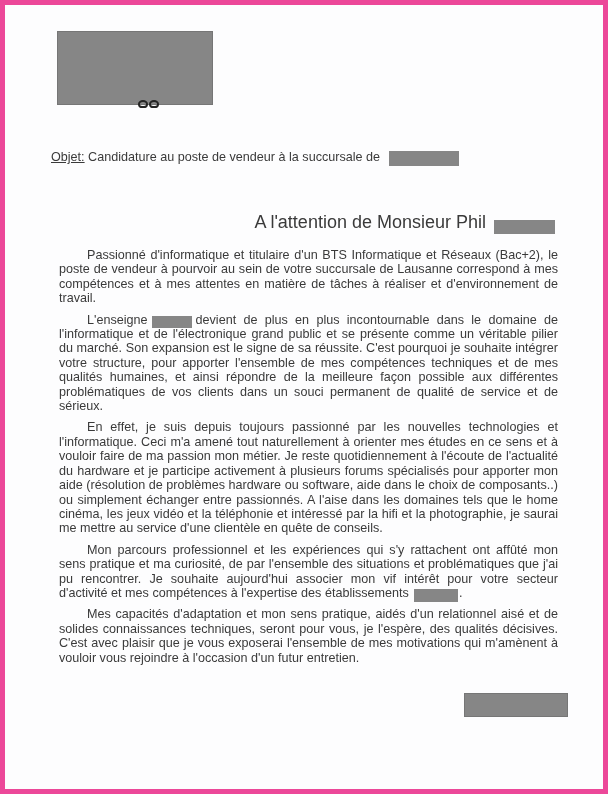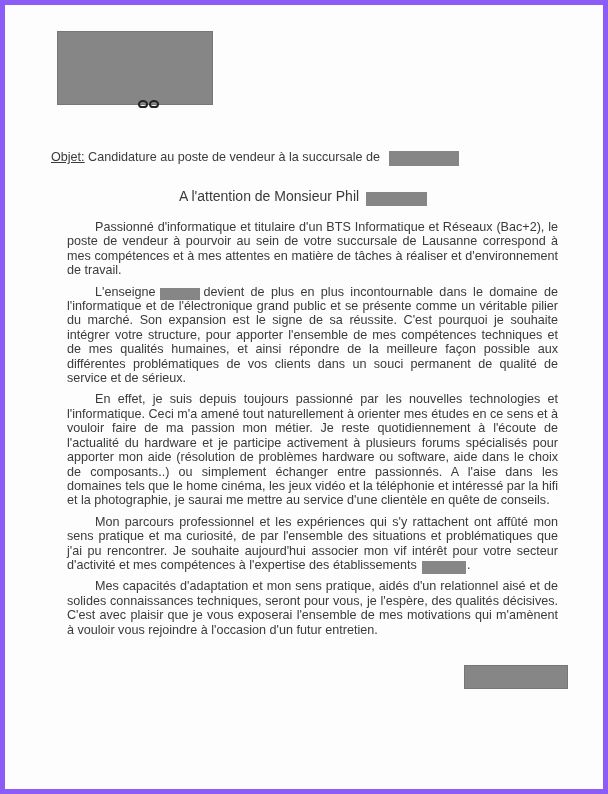--- a/index.html
+++ b/index.html
@@ -1,20 +1,20 @@
 <!DOCTYPE html>
 <html lang="fr"><head>
 <meta charset="utf-8">
 <style>
   html, body { margin: 0; padding: 0; background: #ffffff; }
   .page {
     width: 608px;
     height: 794px;
     box-sizing: border-box;
-    border: 5px solid #8b5cf6;
+    border: 5px solid #ec4899;
     background: #FDFDFE;
     padding: 26px 45px 10px 46px;
     font-family: "Liberation Sans", "DejaVu Sans", sans-serif;
     color: #3A3A3A;
     overflow: hidden;
   }
 
   
   .redact {
     display: inline-block;
@@ -42,27 +42,27 @@
     height: 8px;
     box-sizing: border-box;
     border: 2px solid #242424;
     border-radius: 50% 50% 45% 45%;
   }
 
   .subject-line { margin-top: 44px; font-size: 12.6px; line-height: 16px; white-space: nowrap; }
   .subject-label { text-decoration: underline; }
   .subject-r { width: 70px; height: 15px; margin-left: 5px; margin-bottom: -2px; }
 
-  .attention-line { margin-top: 23px; text-align: center; padding-right: 3px; font-size: 14px; line-height: 16px; }
+  .attention-line { margin-top: 49px; text-align: right; padding-right: 3px; font-size: 18px; line-height: 16px; }
   .attn-r { width: 61px; height: 14px; margin-left: 3px; margin-bottom: -2px; }
 
   .salutation { margin-top: 6px; margin-left: 61px; font-size: 12.6px; line-height: 16px; }
 
   p.body {
-    margin: 7px 0 0 16px;
+    margin: 7px 0 0 8px;
     font-size: 12.6px;
     line-height: 14.4px;
     text-align: justify;
     text-indent: 28px;
   }
   p.p1 { margin-top: 16px; }
   .inline-r1 { width: 40px; height: 12px; margin: 0 4px -1px 4px; }
   .inline-r2 { width: 44px; height: 13px; margin: 0 1px -2px 5px; }
   p.closing { margin-top: 29px; }
 

